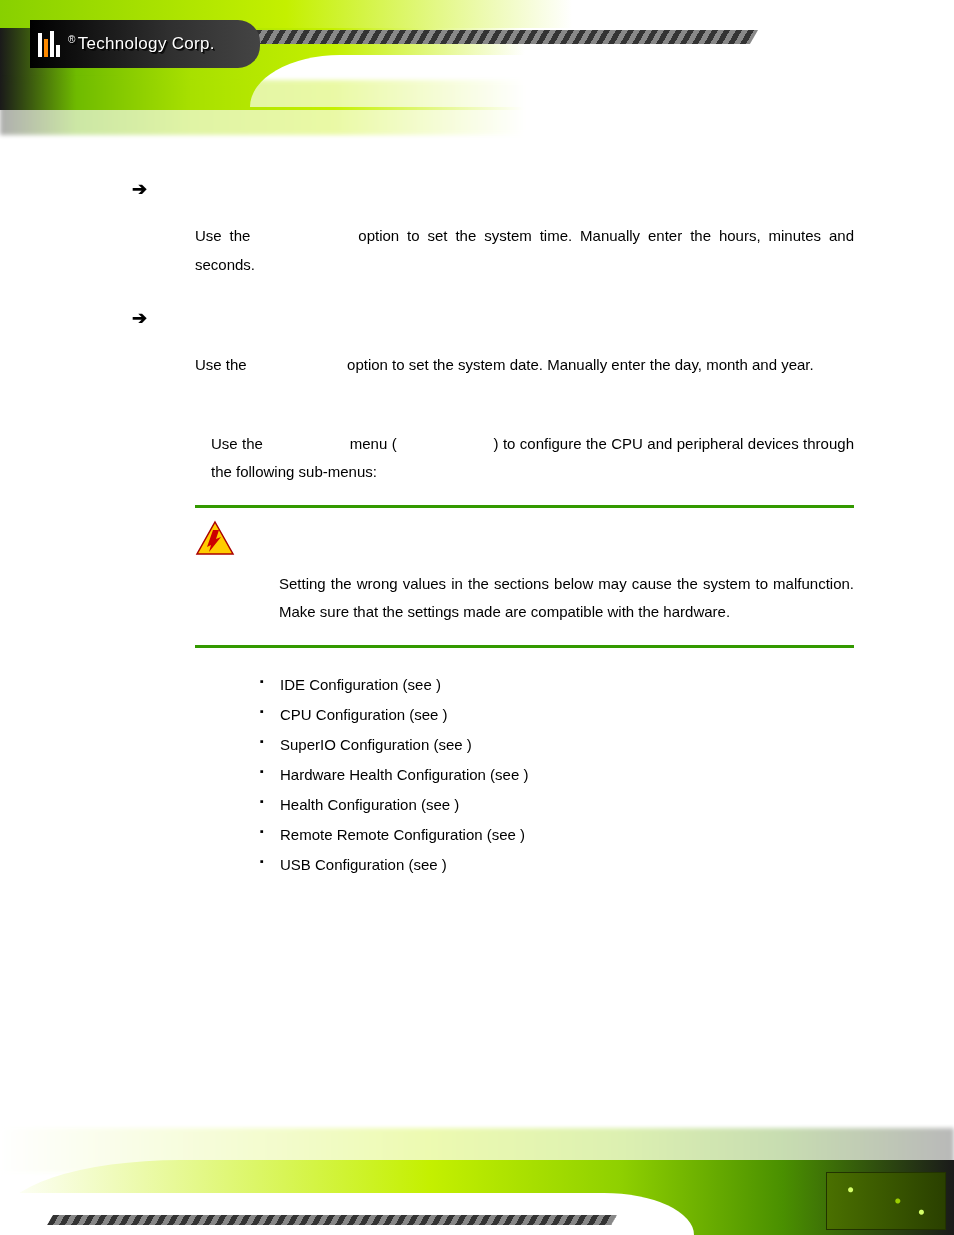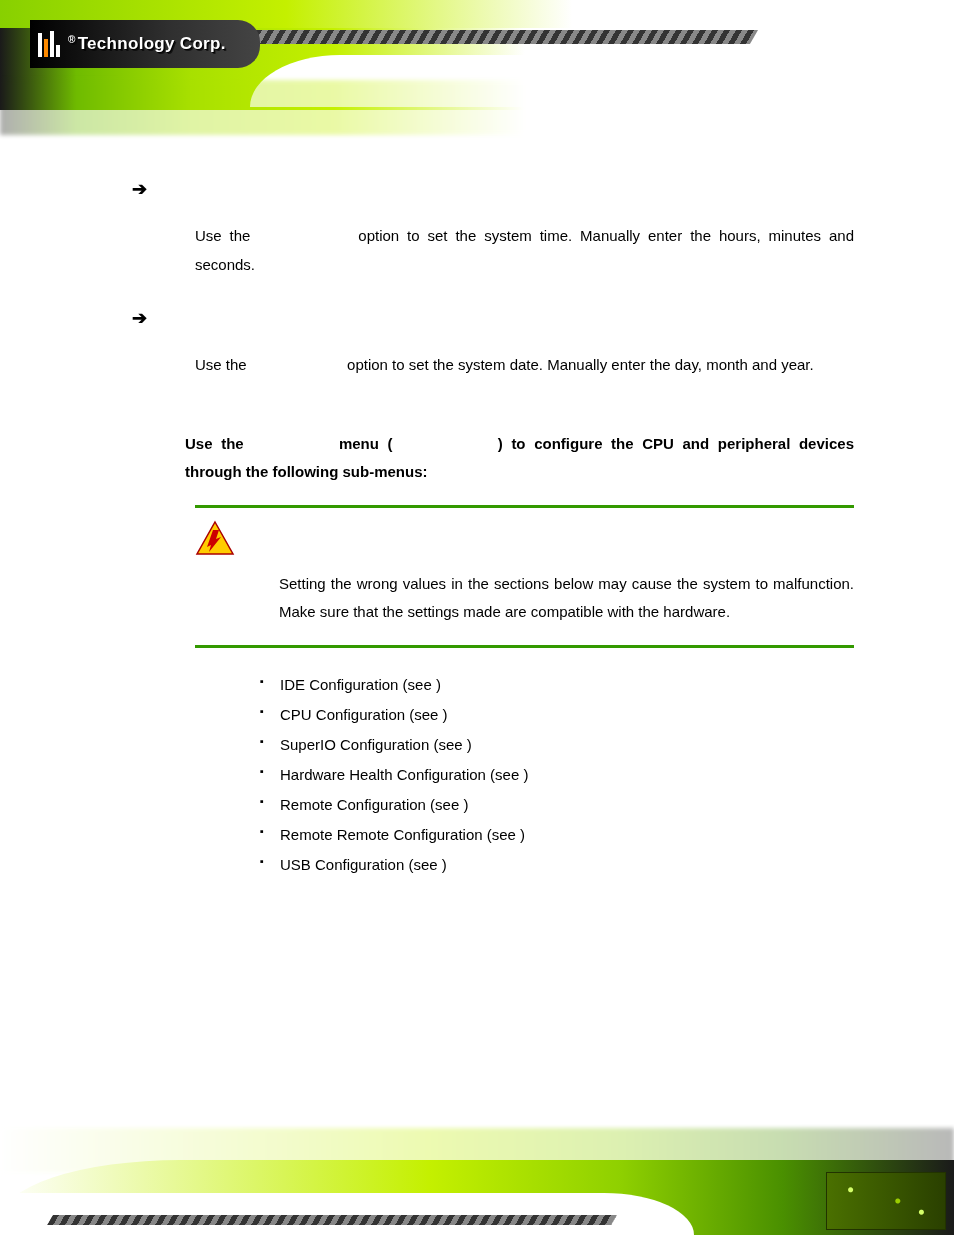--- a/index.html
+++ b/index.html
@@ -68,21 +68,21 @@
   }
   .logo-mark span {
     width:4px; background:#fff; display:block;
   }
   .logo-mark .b1 { height:24px; }
   .logo-mark .b2 { height:18px; background:#ff8a00; }
   .logo-mark .b3 { height:26px; }
   .logo-mark .b4 { height:12px; }
   .logo-text {
     color:#fff;
-    font-weight:bold;
+    font-weight:normal;
     font-size:17px;
     text-shadow: 1px 1px 0 #000, 2px 2px 0 rgba(0,0,0,0.6);
     letter-spacing:0.3px;
   }
   .logo-text .r { font-size:10px; vertical-align: top; margin-right:2px; }
 
   .footer-band {
     position:absolute;
     bottom:0; left:0; right:0;
     height:100px;
@@ -159,24 +159,23 @@
     margin-right:10px;
     font-weight:bold;
   }
   .item-body {
     margin-left:55px;
     margin-top:16px;
     margin-bottom:8px;
     text-align:justify;
   }
   .section-intro {
-    margin-left:45px;
+    margin-left:71px;
     margin-top:50px;
     text-align:justify;
-    font-weight:bold;
   }
   .warn-box {
     margin:18px 0 22px 55px;
     border-top:3px solid #339900;
     border-bottom:3px solid #339900;
     padding:12px 0 18px 0;
   }
   .warn-head {
     display:flex;
     align-items:center;
@@ -259,21 +258,21 @@
       </div>
     </div>
     <div class="warn-text">Setting the wrong values in the sections below may cause the system to malfunction. Make sure that the settings made are compatible with the hardware.</div>
   </div>
 
   <ul class="sub-list">
     <li><span>IDE Configuration (see                      )</span></li>
     <li><span>CPU Configuration (see                       )</span></li>
     <li><span>SuperIO Configuration (see                         )</span></li>
     <li><span>Hardware Health Configuration (see                   )</span></li>
-    <li><span>Remote Configuration (see                        )</span></li>
+    <li><span>Health Configuration (see                        )</span></li>
     <li><span>Remote Remote Configuration (see                         )</span></li>
     <li><span>USB Configuration (see                       )</span></li>
   </ul>
 
 </div>
 
 <div class="footer-reflect"></div>
 <div class="footer-band">
   <div class="footer-green"></div>
   <div class="footer-white-curve"></div>

